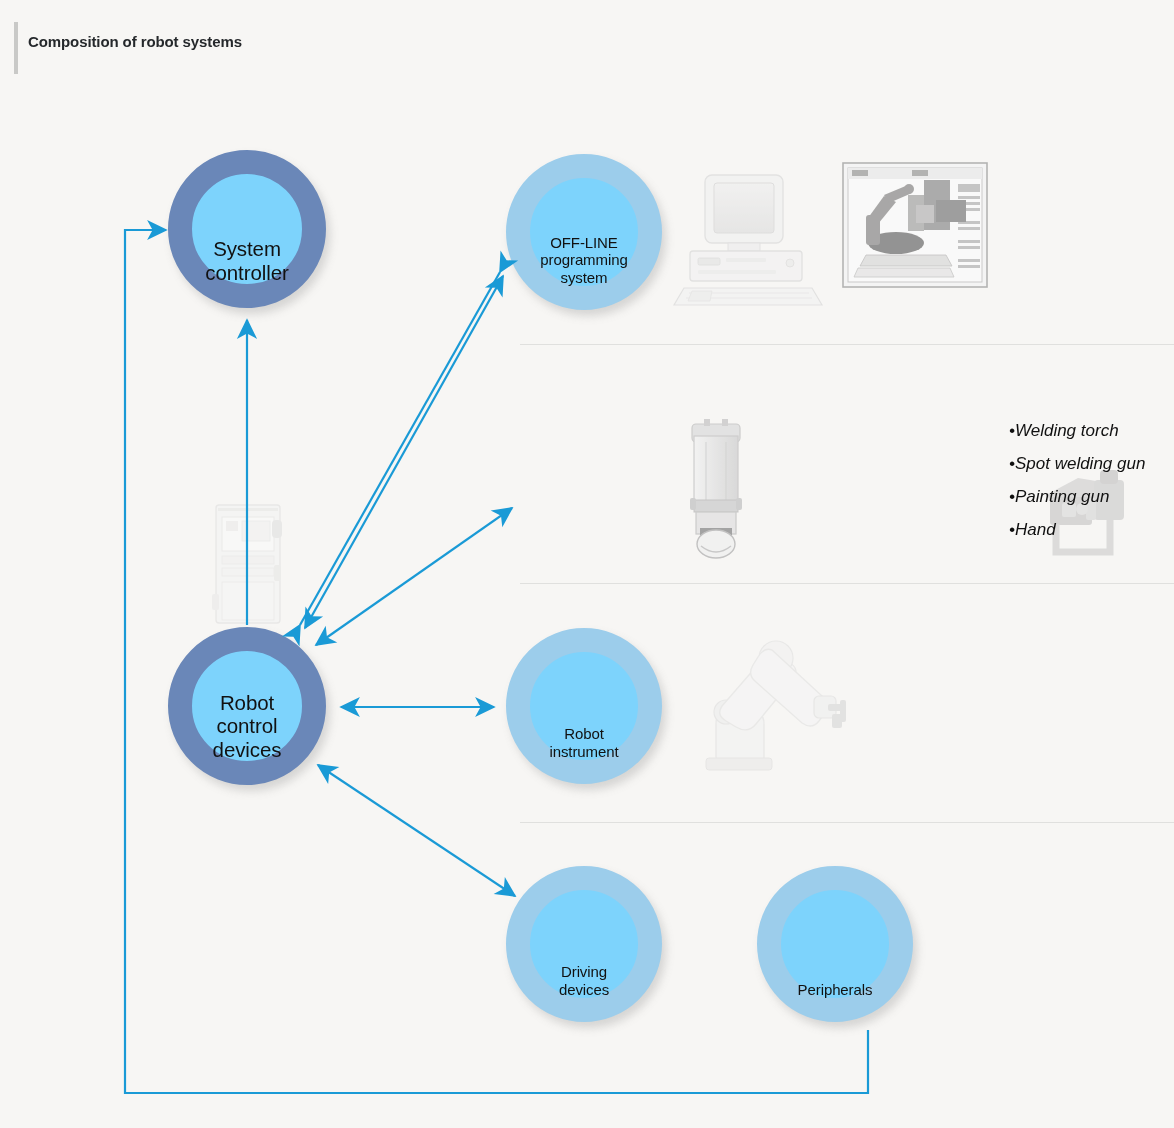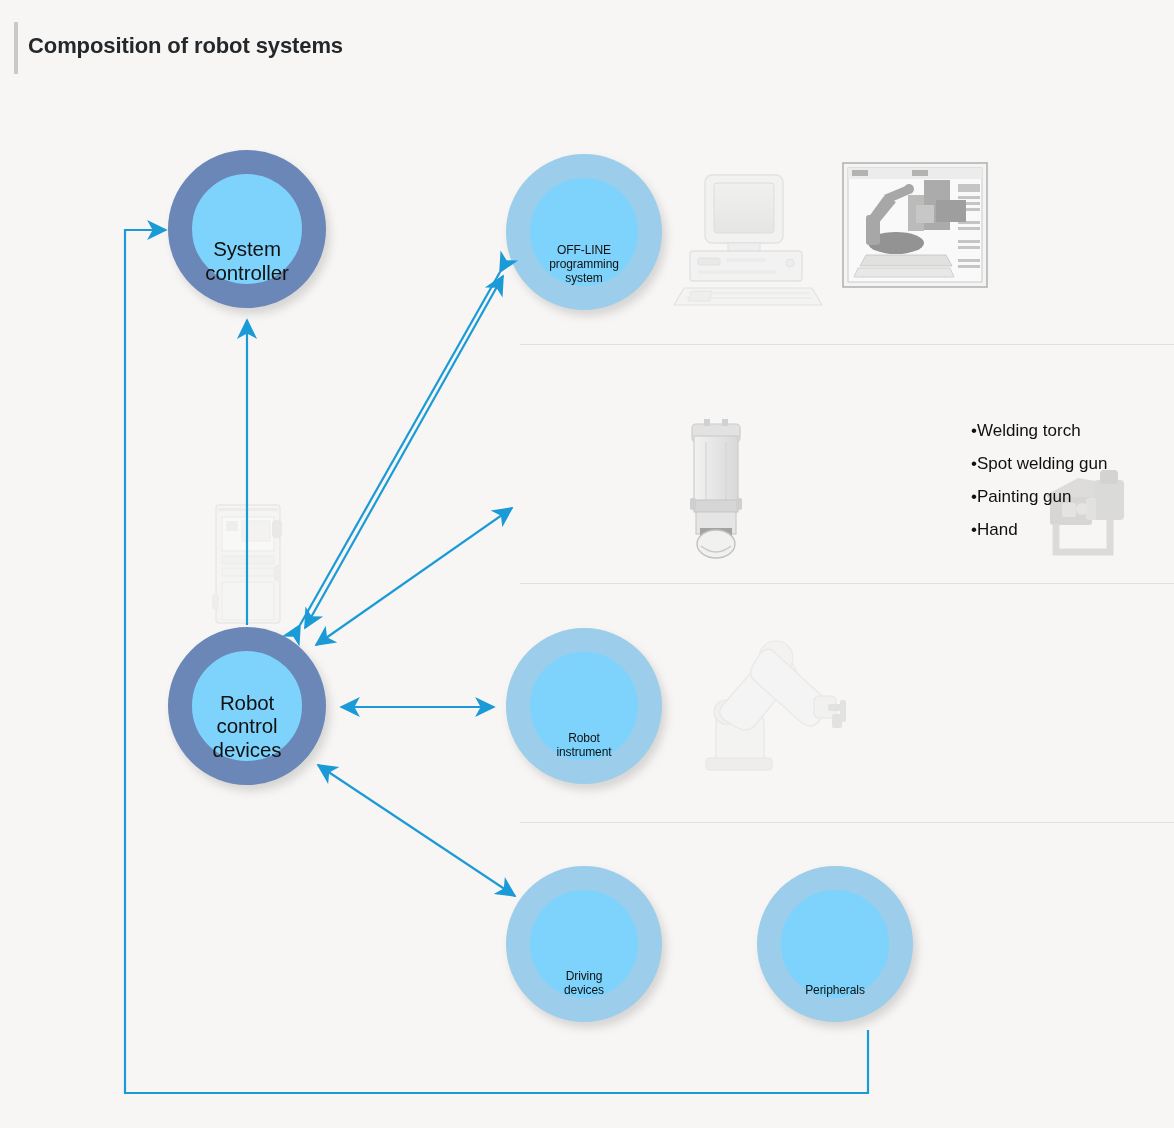--- a/index.html
+++ b/index.html
@@ -26,21 +26,21 @@
     left: 14px;
     top: 22px;
     width: 4px;
     height: 52px;
     background: #c9c9c7;
   }
   #page-title {
     position: absolute;
     left: 28px;
     top: 33px;
-    font-size: 22px;
+    font-size: 15px;
     font-weight: bold;
     color: #25282b;
     letter-spacing: -0.1px;
     white-space: nowrap;
   }
 
   
   .layer {
     position: absolute;
     left: 0;
@@ -68,21 +68,21 @@
     align-items: flex-end;
     justify-content: center;
     text-align: center;
     background: #7dd3fc;
     z-index: 3;
     box-shadow: 4px 6px 9px rgba(120,120,120,0.26);
   }
   .node.dark  { border: 24px solid #6a87b8; }
   .node.light { border: 24px solid #9ccdeb; }
   .node .label {
-    font-size: 12px;
+    font-size: 15px;
     color: #111111;
     line-height: 1.16;
     letter-spacing: -0.1px;
   }
   .node.big .label { font-size: 20.5px; line-height: 1.14; }
 
   
   .bullets {
     position: absolute;
     z-index: 5;
@@ -281,21 +281,21 @@
       <div>devices</div>
     </div>
   </div>
 
   <div class="node light" style="left:757px; top:866px; width:156px; height:156px;">
     <div class="label">
       <div>Peripherals</div>
     </div>
   </div>
 
-  <div class="bullets tight" style="left:971px; top:422px;">
+  <div class="bullets tight" style="left:1009px; top:422px;font-style:italic;">
     <span class="row">
       <span class="bullet">•</span><span>Welding torch</span>
     </span>
     <span class="row">
       <span class="bullet">•</span><span>Spot welding gun</span>
     </span>
     <span class="row">
       <span class="bullet">•</span><span>Painting gun</span>
     </span>
     <span class="row">

